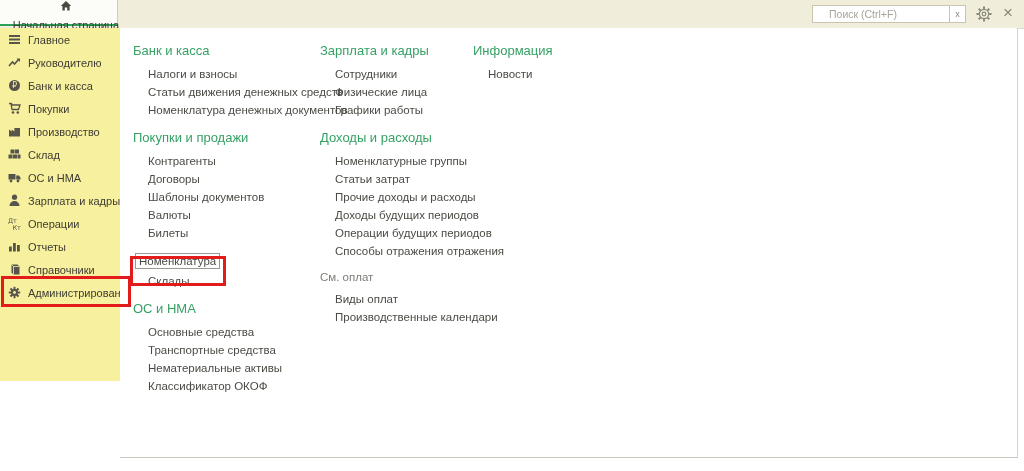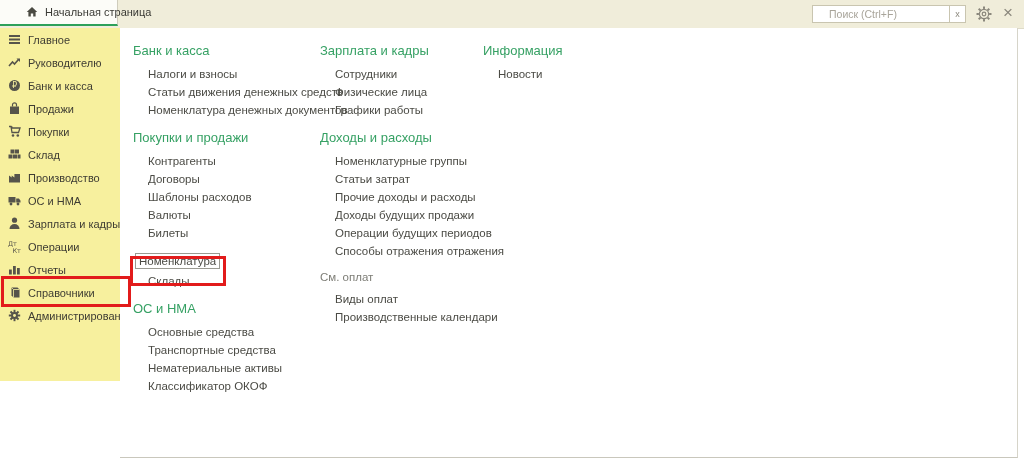--- a/index.html
+++ b/index.html
@@ -3,21 +3,21 @@
 <meta charset="utf-8">
 <style>
   html,body{margin:0;padding:0;}
   body{width:1024px;height:471px;position:relative;background:#ffffff;
        font-family:"Liberation Sans","DejaVu Sans",sans-serif;overflow:hidden;}
 
   
   .topbar{position:absolute;left:0;top:0;width:1024px;height:28px;background:#f0edda;border-bottom:1px solid #dedbc8;}
   .tab{position:absolute;left:0;top:0;width:118px;height:26px;background:#fcfcf8;
        border-bottom:2px solid #2da05a;border-right:1px solid #cfccbc;
-       display:flex;align-items:center;gap:7px;padding-left:26px;box-sizing:border-box;}
+       display:flex;align-items:center;gap:7px;padding-left:15px;box-sizing:border-box;flex-direction:column;}
   .tab-label{font-size:11px;color:#3a3a35;white-space:nowrap;}
   .search-wrap{position:absolute;left:812px;top:5px;width:154px;height:18px;background:#fff;
        border:1px solid #c9c5b0;box-sizing:border-box;display:flex;align-items:stretch;}
   .search-input{flex:1;border:none;outline:none;font-size:10.5px;color:#5a5a52;padding:0 16px;
        font-family:"Liberation Sans","DejaVu Sans",sans-serif;background:transparent;min-width:0;}
   .search-input::placeholder{color:#a8a49a;}
   .search-clear{width:15px;border-left:1px solid #c9c5b0;display:flex;align-items:center;justify-content:center;
        font-size:9px;color:#8a877c;cursor:pointer;}
   .top-gear{position:absolute;left:976px;top:6px;width:16px;height:16px;cursor:pointer;}
   .top-close{position:absolute;left:999px;top:2px;width:18px;height:22px;font-size:17px;color:#8a877c;
@@ -28,21 +28,21 @@
   .side-item{height:23px;display:flex;align-items:center;gap:7px;padding-left:8px;cursor:pointer;}
   .side-item .icn{width:13px;height:13px;flex:0 0 13px;display:flex;align-items:center;justify-content:center;}
   .side-label{font-size:11px;color:#3e3c33;white-space:nowrap;}
 
   
   .main{position:absolute;left:120px;top:28px;width:898px;height:430px;background:#ffffff;
         border-right:1px solid #d6d4c9;border-bottom:1px solid #c9c7bc;box-sizing:border-box;}
   .col{position:absolute;top:0;padding-top:15px;}
   .col1{left:13px;width:186px;}
   .col2{left:200px;width:170px;}
-  .col3{left:363px;width:150px;}
+  .col3{left:353px;width:150px;}
   .section{margin-bottom:14px;}
   .sec-title{font-size:13px;color:#36a164;margin:0 0 10px 0;white-space:nowrap;}
   .sec-title.gray{font-size:11.5px;color:#7d7d76;}
   .link{font-size:11.5px;color:#4b4b45;margin:0 0 6px 15px;line-height:12px;white-space:nowrap;cursor:pointer;width:fit-content;text-align:center;}
   .link.focused{border:1px solid #9a9a92;padding:1px 3px;margin-left:2px;}
 
   
   .annot{position:absolute;border:3px solid #e21b1b;pointer-events:none;}
   .annot-sidebar{left:1px;top:276px;width:124px;height:25px;}
   .annot-link{left:130px;top:256px;width:90px;height:24px;}
@@ -114,61 +114,52 @@
   <div class="side-item">
     <span class="icn">
       <svg width="13" height="13" viewBox="0 0 13 13">
           <circle cx="6.5" cy="6.5" r="5.5" fill="#56544b"></circle>
           <text x="6.5" y="9.4" font-size="8" text-anchor="middle" fill="#f7f09e" font-family="DejaVu Sans">₽</text>
         </svg>
     </span>
     <span class="side-label">Банк и касса</span>
   </div>
 
-  <div class="side-item">
-    <span class="icn">
-      <svg width="13" height="13" viewBox="0 0 13 13">
-          <path d="M4.5 4.5 V2.8 a2 2 0 0 1 4 0 V4.5" fill="none" stroke="#56544b" stroke-width="1.2"></path>
-          <rect x="2" y="4.5" width="9" height="7.5" fill="#56544b"></rect>
-        </svg>
-    </span>
-    <span class="side-label">Продажи</span>
-  </div>
 
   <div class="side-item">
     <span class="icn">
       <svg width="13" height="13" viewBox="0 0 13 13" fill="#56544b">
           <path d="M1 1.5 H3 L4 7.5 H10.5 L12 3 H4 L3.7 1.5" fill="none" stroke="#56544b" stroke-width="1.3"></path>
           <circle cx="5" cy="10.5" r="1.3"></circle>
           <circle cx="9.8" cy="10.5" r="1.3"></circle>
         </svg>
     </span>
     <span class="side-label">Покупки</span>
+  </div>
+
+  <div class="side-item">
+    <span class="icn">
+      <svg width="13" height="13" viewBox="0 0 13 13">
+          <path d="M1 11.5 V4.5 L3.7 6.5 V4.5 L6.4 6.5 V3 H12 V11.5 Z" fill="#56544b"></path>
+        </svg>
+    </span>
+    <span class="side-label">Производство</span>
   </div>
 
   <div class="side-item">
     <span class="icn">
       <svg width="13" height="13" viewBox="0 0 13 13" fill="#56544b">
           <rect x="2.5" y="1.5" width="4" height="4"></rect>
           <rect x="7" y="1.5" width="4" height="4"></rect>
           <rect x="0.5" y="6.5" width="4" height="4"></rect>
           <rect x="5" y="6.5" width="4" height="4"></rect>
           <rect x="9.5" y="6.5" width="3" height="4"></rect>
         </svg>
     </span>
     <span class="side-label">Склад</span>
-  </div>
-
-  <div class="side-item">
-    <span class="icn">
-      <svg width="13" height="13" viewBox="0 0 13 13">
-          <path d="M1 11.5 V4.5 L3.7 6.5 V4.5 L6.4 6.5 V3 H12 V11.5 Z" fill="#56544b"></path>
-        </svg>
-    </span>
-    <span class="side-label">Производство</span>
   </div>
 
   <div class="side-item">
     <span class="icn">
       <svg width="13" height="13" viewBox="0 0 13 13" fill="#56544b">
           <rect x="0.5" y="3" width="7" height="5.5"></rect>
           <path d="M8.2 4.5 H11 L12.5 6.8 V8.5 H8.2 Z"></path>
           <circle cx="3" cy="10" r="1.4"></circle>
           <circle cx="10" cy="10" r="1.4"></circle>
         </svg>
@@ -242,21 +233,21 @@
     <div class="section">
       <div class="sec-title">Банк и касса</div>
       <div class="link">Налоги и взносы</div>
       <div class="link">Статьи движения денежных средств</div>
       <div class="link">Номенклатура денежных документов</div>
     </div>
     <div class="section">
       <div class="sec-title">Покупки и продажи</div>
       <div class="link">Контрагенты</div>
       <div class="link">Договоры</div>
-      <div class="link">Шаблоны расходов</div>
+      <div class="link">Шаблоны документов</div>
       <div class="link">Валюты</div>
       <div class="link">Билеты</div>
     </div>
     <div class="section">
       <div class="link focused">Номенклатура</div>
       <div class="link">Склады</div>
     </div>
     <div class="section">
       <div class="sec-title">ОС и НМА</div>
       <div class="link">Основные средства</div>
@@ -271,21 +262,21 @@
       <div class="sec-title">Зарплата и кадры</div>
       <div class="link">Сотрудники</div>
       <div class="link">Физические лица</div>
       <div class="link">Графики работы</div>
     </div>
     <div class="section">
       <div class="sec-title">Доходы и расходы</div>
       <div class="link">Номенклатурные группы</div>
       <div class="link">Статьи затрат</div>
       <div class="link">Прочие доходы и расходы</div>
-      <div class="link">Доходы будущих продажи</div>
+      <div class="link">Доходы будущих периодов</div>
       <div class="link">Операции будущих периодов</div>
       <div class="link">Способы отражения отражения</div>
     </div>
     <div class="section">
       <div class="sec-title gray">См. оплат</div>
       <div class="link">Виды оплат</div>
       <div class="link">Производственные календари</div>
     </div>
   </div>
 

